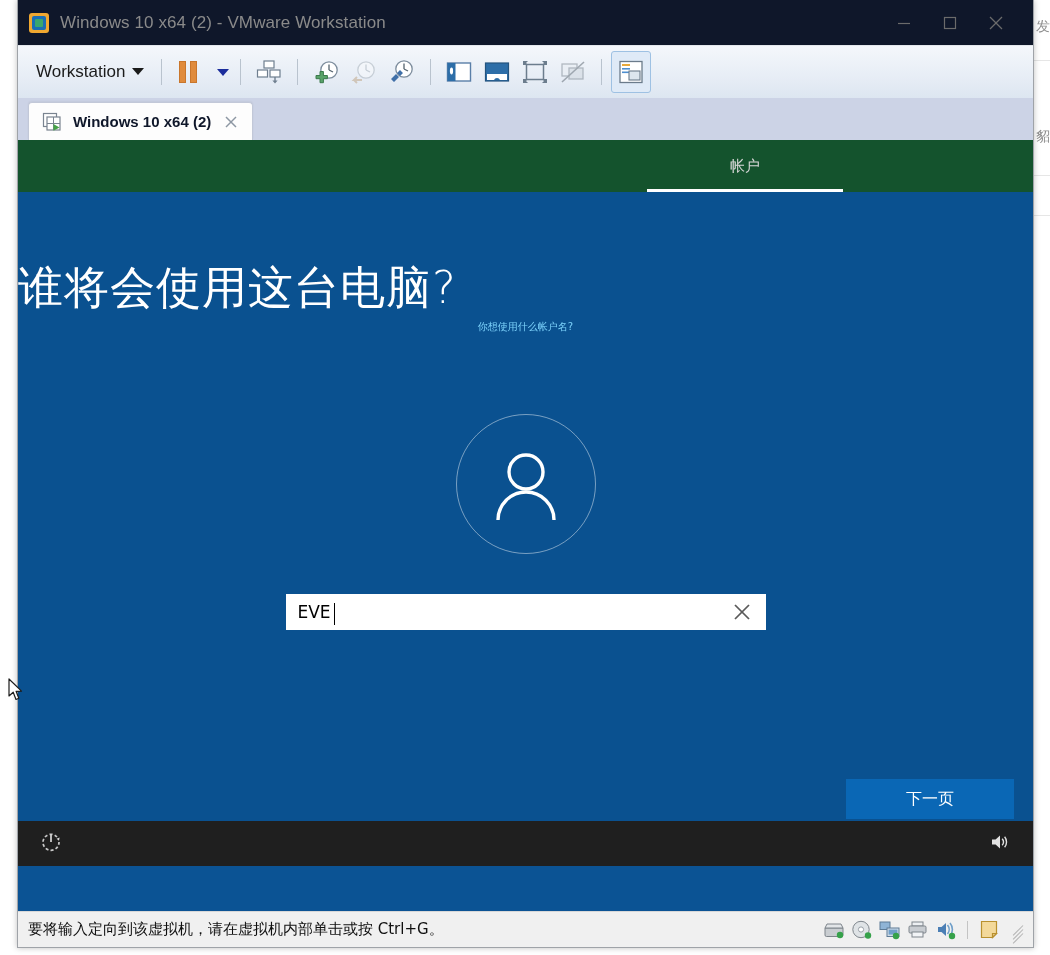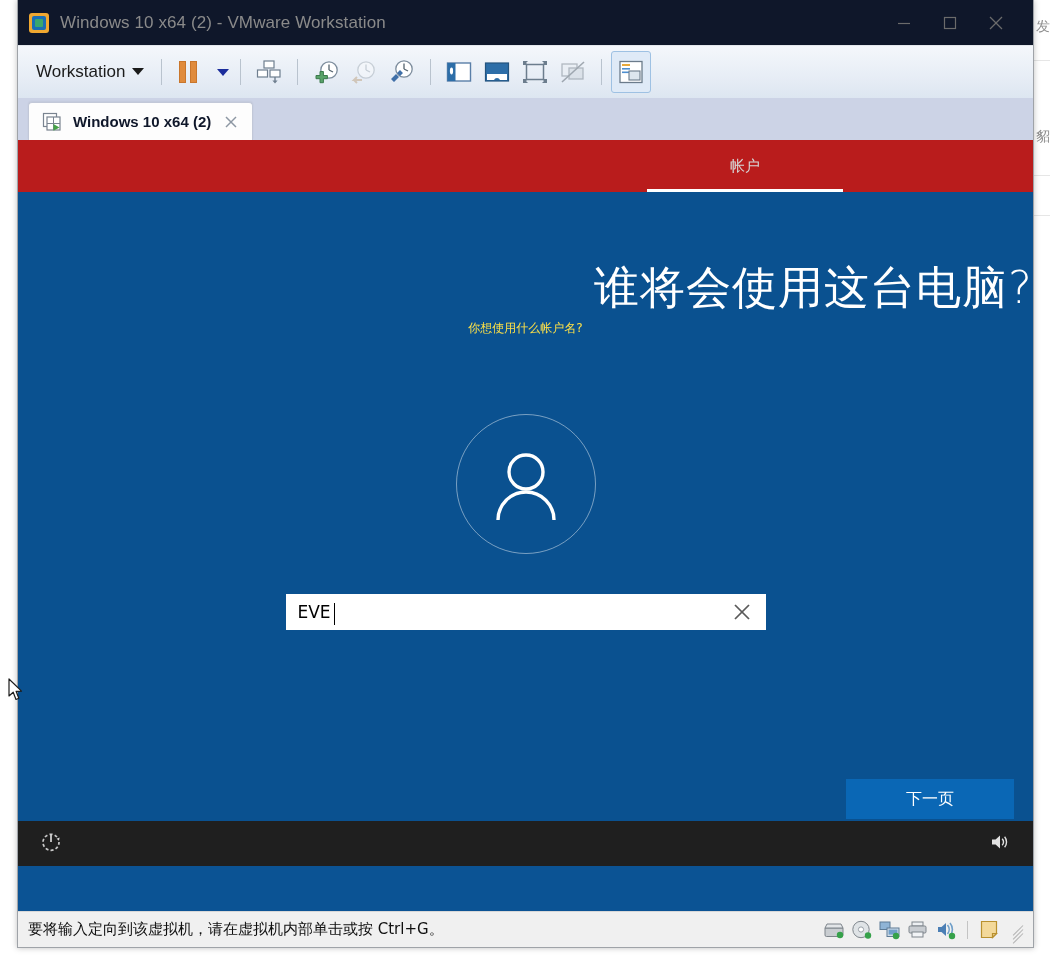--- a/index.html
+++ b/index.html
@@ -125,46 +125,46 @@
   }
   #vm-tab .tab-label { font-size: 15px; font-weight: bold; color:#0f172a; white-space:nowrap; }
   .tab-close { width:22px; height:22px; display:flex; align-items:center; justify-content:center; }
 
   
   #vm-screen {
     flex: 1; position: relative; overflow: hidden; background:#0b5394;
   }
   
   #oobe-topbar {
-    height: 52px; background:#b91c1c; position:relative;
+    height: 52px; background:#14532d; position:relative;
     display:flex; align-items:center; justify-content:center;
   }
   #oobe-tab {
     position: absolute; left: 629px; top: 0; width: 196px; height: 52px;
     display:flex; align-items:center; justify-content:center;
   }
   #oobe-tab .oobe-tab-label { font-size:15px; color:#d6d6d6;
     font-family: "DejaVu Sans", "Liberation Sans", sans-serif; }
   #oobe-tab .oobe-underline { position:absolute; left:0; bottom:0; width:196px; height:3px;
     background:#ffffff; }
 
   #oobe-body {
     position:absolute; left:0; right:0; top:52px; bottom:45px;
     background:#0a5190;
     color:#ffffff;
     font-family: "DejaVu Sans", "Liberation Sans", sans-serif;
   }
   #oobe-heading {
     position:absolute; top:66px; left:0; width:100%;
-    text-align:right; font-size:45px; font-weight:300;
+    text-align:left; font-size:45px; font-weight:300;
     letter-spacing: 1px; color:#ffffff;
   }
   #oobe-sub {
     position:absolute; top:128px; left:0; width:100%;
-    text-align:center; font-size:12px; color:#fde047;
+    text-align:center; font-size:10px; color:#7dd3fc;
   }
   #avatar {
     position:absolute; top:222px; left:50%; margin-left:-70px;
     width:140px; height:140px; border:1px solid rgba(255,255,255,.45);
     border-radius:50%;
   }
   #avatar svg { position:absolute; left:50%; top:50%; transform:translate(-50%,-50%); }
 
   #name-field-wrap {
     position:absolute; top:402px; left:50%; margin-left:-240px;

